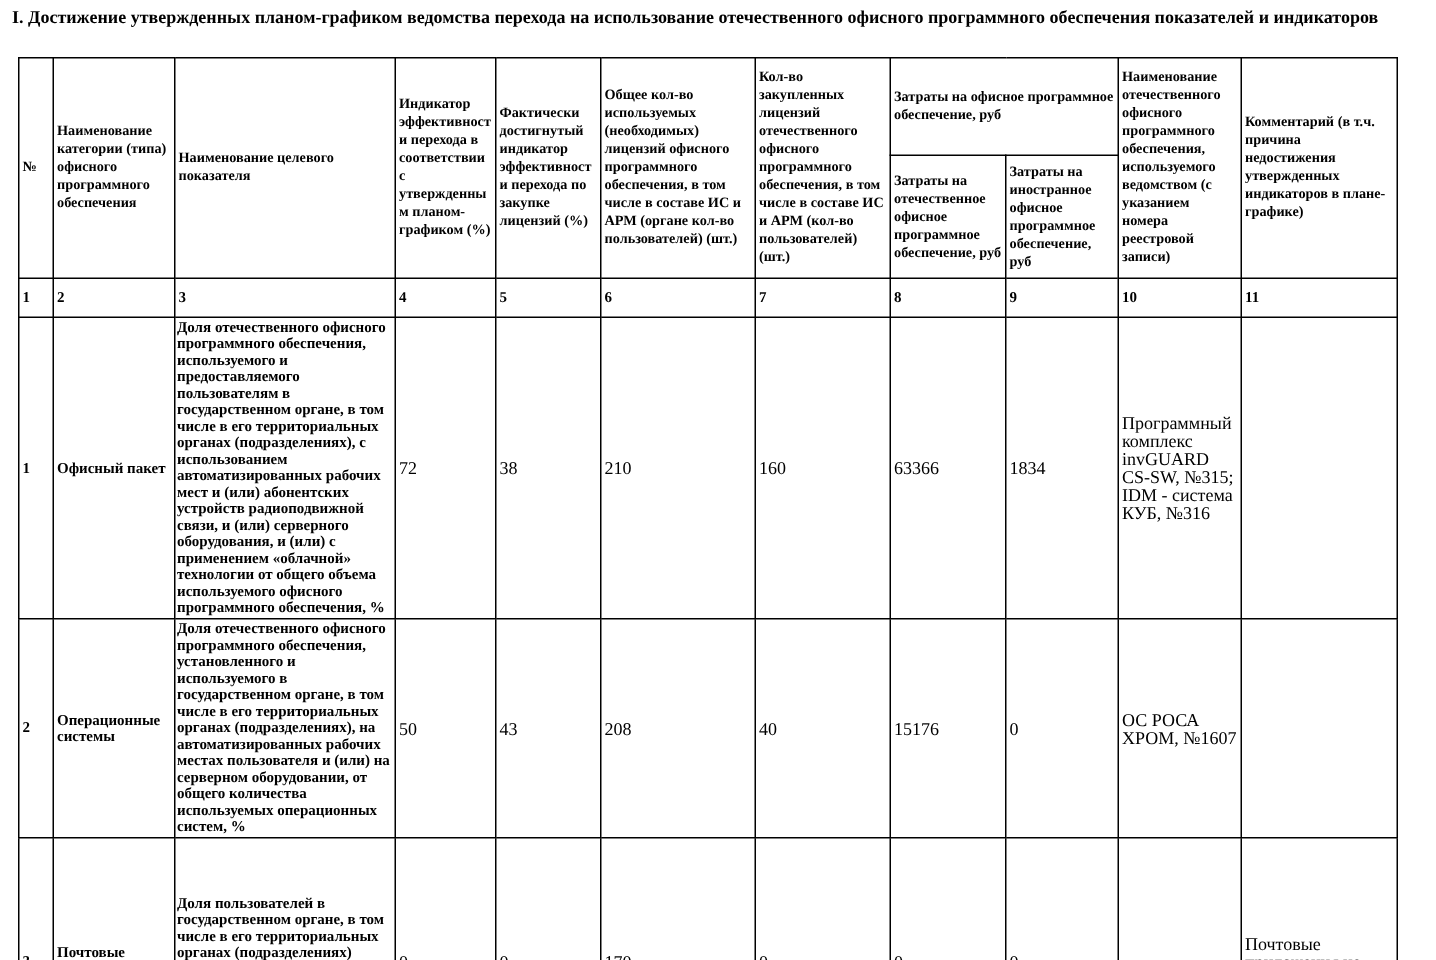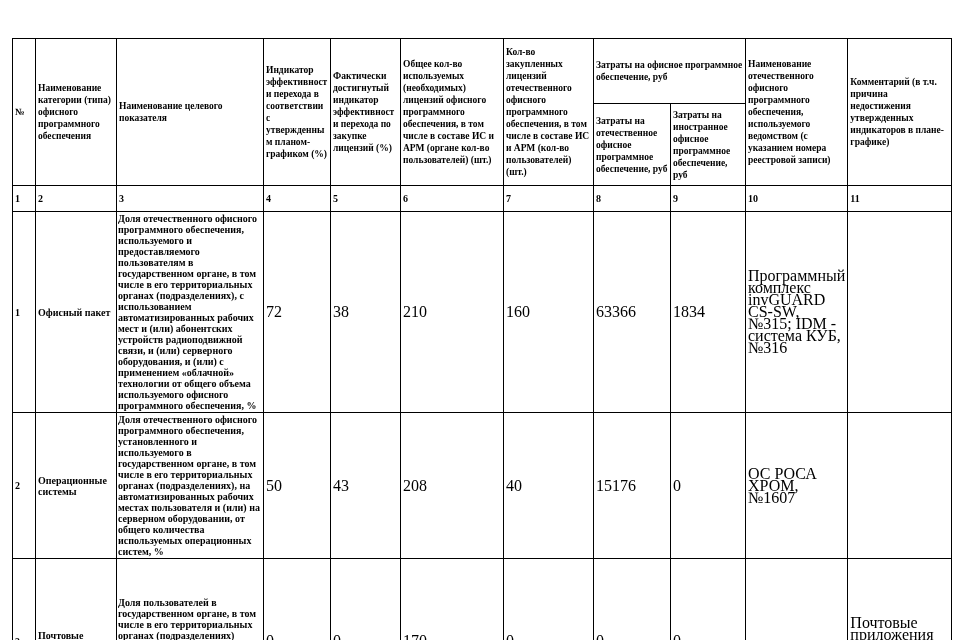--- a/index.html
+++ b/index.html
@@ -46,31 +46,32 @@
     font-size: 10px;
     font-weight: bold;
     line-height: 11px;
   }
   td.b {
     font-size: 10px;
     font-weight: bold;
     line-height: 11px;
   }
   td.r {
-    font-size: 16px;
+    font-size: 12px;
     font-weight: normal;
     line-height: 12px;
   }
   td.tgt { padding: 1px 1px; }
 </style>
 </head>
 <body>
 
 <div class="page">
 
+  <div class="doc-title">I. Достижение утвержденных планом-графиком ведомства перехода на использование отечественного офисного программного обеспечения показателей и индикаторов</div>
 
   <table class="tbl">
     <colgroup>
       <col style="width:23px">
       <col style="width:81px">
       <col style="width:147px">
       <col style="width:67px">
       <col style="width:70px">
       <col style="width:103px">
       <col style="width:90px">

